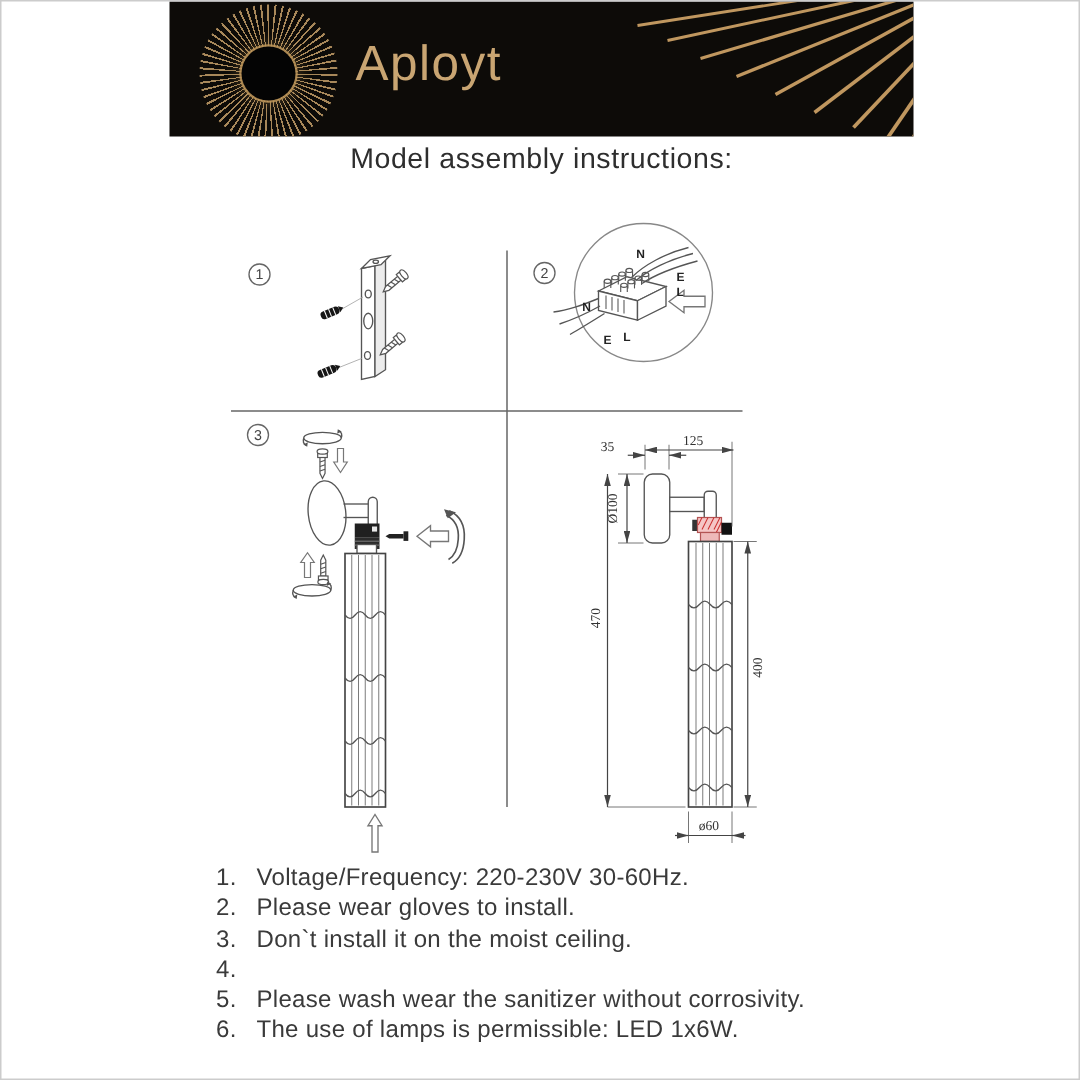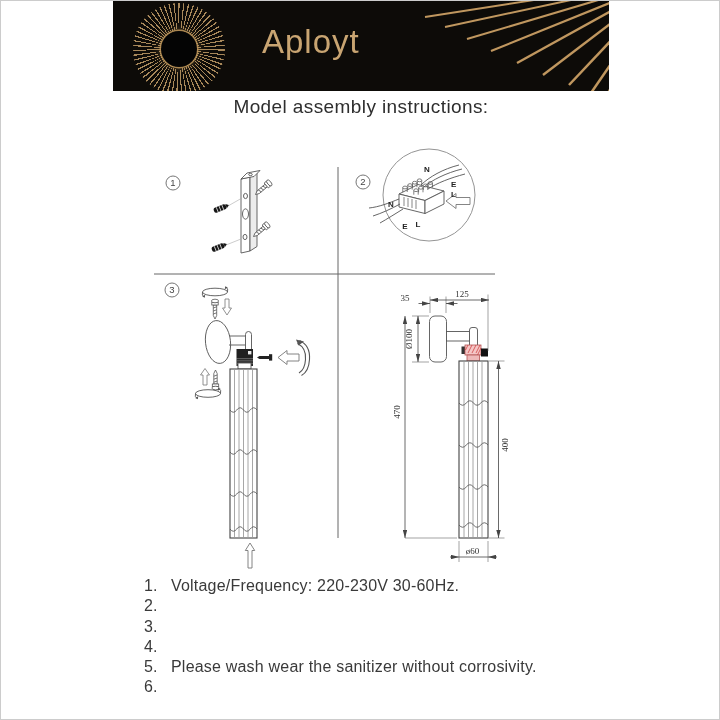--- a/index.html
+++ b/index.html
@@ -5,21 +5,21 @@
   html,body{margin:0;padding:0;background:#fff;}
   .page{position:relative;width:720px;height:720px;box-sizing:border-box;border:1px solid #ccc;
         background:#fff;font-family:"Liberation Sans",sans-serif;overflow:hidden;}
 
   
   .banner{position:absolute;left:112px;top:0;width:496px;height:90px;background:#0d0b08;overflow:hidden;}
   .sun{position:absolute;left:20px;top:2px;width:92px;height:92px;border-radius:50%;
        background:repeating-conic-gradient(from -1deg,#a8885a 0deg 1.7deg,rgba(0,0,0,0) 1.7deg 6.1deg);}
   .sun-core{position:absolute;left:28px;top:28px;width:36px;height:36px;background:#040404;border-radius:50%;
        box-shadow:0 0 0 1.5px rgba(190,150,90,.85),0 0 10px 2px rgba(190,150,90,.35);}
-  .brand{position:absolute;left:124px;top:22px;font-size:33px;letter-spacing:1px;color:#c9a572;font-weight:400;margin-left:25px;}
+  .brand{position:absolute;left:124px;top:22px;font-size:33px;letter-spacing:1px;color:#c9a572;font-weight:400;}
   .fan{position:absolute;right:0;top:0;}
 
   
   .titleblock{position:absolute;left:0;top:94px;width:720px;text-align:center;
               font-size:19px;line-height:23px;color:#2e2e2e;letter-spacing:.4px;font-weight:500;}
 
   
   .diagram{position:absolute;left:0;top:0;}
   .ln{fill:none;stroke:#555;stroke-width:.9;}
   .shp{fill:#fff;stroke:#555;stroke-width:.9;}
@@ -267,29 +267,32 @@
     </g>
   </svg>
 
   <div class="list">
     <div class="li">
       <span class="num">1.</span>
       <span class="txt">Voltage/Frequency: 220-230V 30-60Hz.</span>
     </div>
     <div class="li">
       <span class="num">2.</span>
+      <span class="txt">Please wear gloves to install.</span>
     </div>
     <div class="li">
       <span class="num">3.</span>
+      <span class="txt">Don`t install it on the moist ceiling.</span>
     </div>
     <div class="li">
       <span class="num">4.</span>
     </div>
     <div class="li">
       <span class="num">5.</span>
       <span class="txt">Please wash wear the sanitizer without corrosivity.</span>
     </div>
     <div class="li">
       <span class="num">6.</span>
+      <span class="txt">The use of lamps is permissible: LED 1x6W.</span>
     </div>
   </div>
 
 </div>
 
 </body></html>

